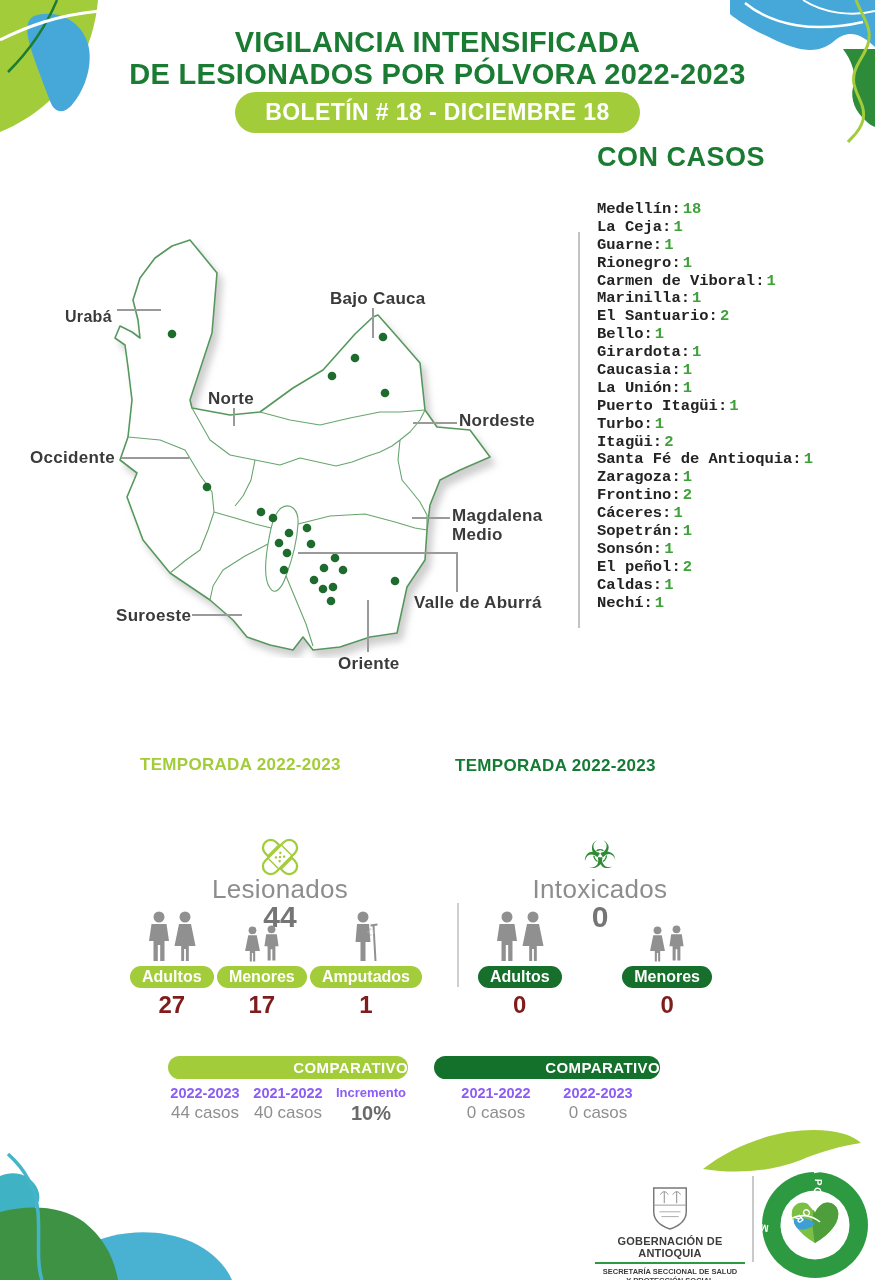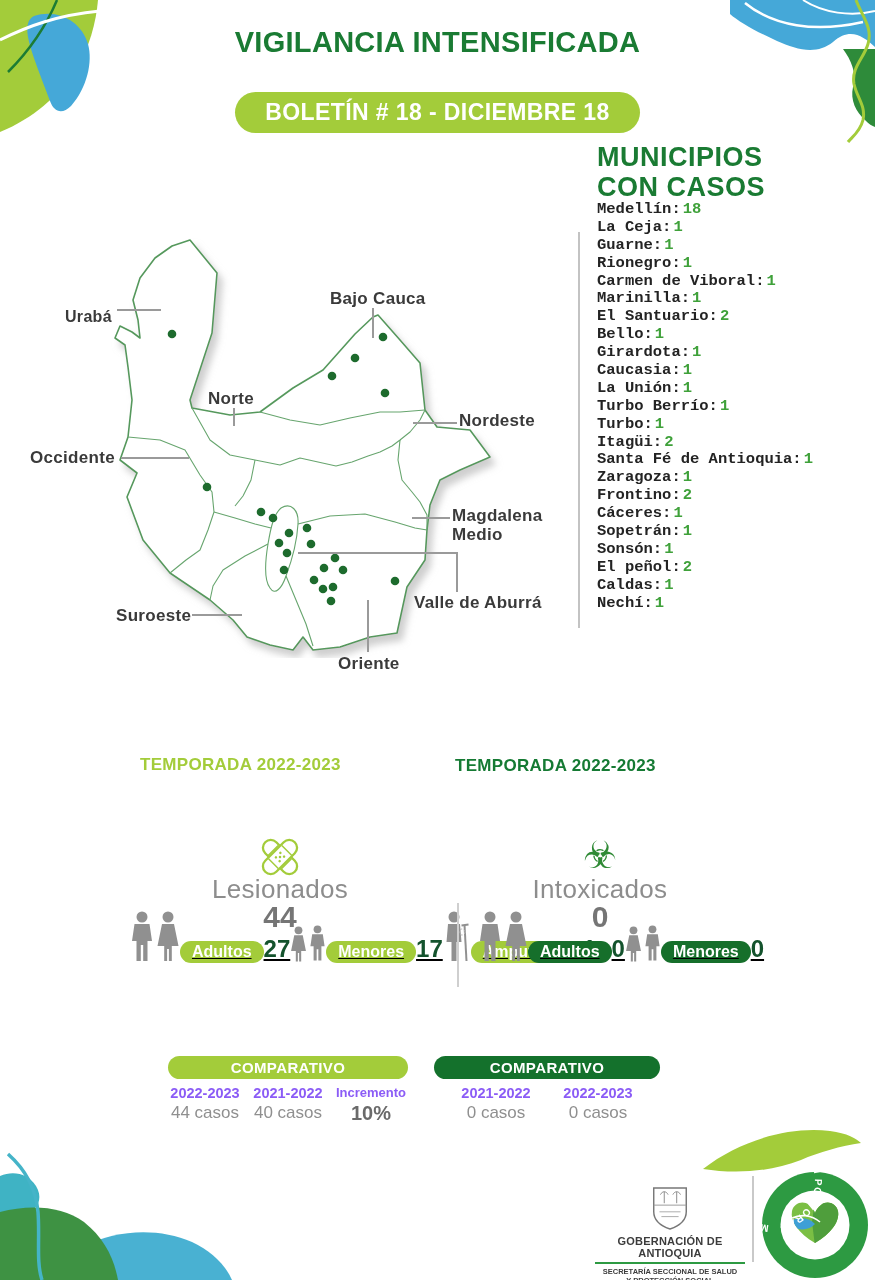--- a/index.html
+++ b/index.html
@@ -45,36 +45,36 @@
   .banner.right{left:458px;top:786px;width:285px;height:36px;font-size:15.5px;line-height:36px;}
   .icon-wrap{position:absolute;text-align:center;}
   .biohazard{font-family:"DejaVu Sans",sans-serif;font-size:38px;line-height:44px;color:#2f8a35;}
   .metric-label{position:absolute;text-align:center;font-size:26px;color:#8d8d8d;letter-spacing:.3px;}
   .metric-value{position:absolute;text-align:center;font-size:30px;font-weight:bold;color:#757575;}
 
   
   .groups{position:absolute;top:905px;display:flex;justify-content:space-between;}
   .groups.left{left:130px;width:292px;}
   .groups.right{left:478px;width:234px;}
-  .group{display:flex;align-items:flex-end;text-decoration:underline;}
+  .group{display:flex;flex-direction:column;align-items:center;}
   .g-icons{height:58px;display:flex;align-items:flex-end;justify-content:center;gap:2px;}
   .person{fill:#909090;stroke:none;}
   .pill{margin-top:3px;color:#fff;font-weight:bold;font-size:16px;line-height:22px;height:22px;
         border-radius:13px;text-align:center;padding:0 12px;white-space:nowrap;}
   .pill.lime{background:#a3cc3a;}
   .pill.dark{background:#166f2b;}
-  .g-num{margin-top:3px;font-size:24px;font-weight:bold;color:#14532d;}
+  .g-num{margin-top:3px;font-size:24px;font-weight:bold;color:#7f1d1d;}
   .stats-divider{position:absolute;left:457px;top:903px;width:2px;height:84px;background:#cfcfcf;}
 
   
   .comp{position:absolute;top:1056px;}
   .comp.left{left:168px;width:240px;}
   .comp.right{left:434px;width:226px;}
   .comp-pill{height:23px;line-height:23px;border-radius:14px;color:#fff;font-weight:bold;
-             font-size:15px;text-align:center;letter-spacing:.4px;}
+             font-size:15px;text-align:right;letter-spacing:.4px;}
   .comp-pill.lime{background:#a3cc3a;}
   .comp-pill.dark{background:#14712c;}
   .comp-rows{display:flex;justify-content:space-between;margin-top:6px;text-align:center;}
   .comp.right .comp-rows{justify-content:center;gap:28px;}
   .comp-col{min-width:74px;}
   .comp-period{font-size:14.5px;font-weight:bold;color:#8b5cf6;}
   .comp-val{font-size:17px;color:#8f8f8f;margin-top:2px;}
   .comp-col.increment .comp-period{font-size:13px;}
   .comp-col.increment .comp-val{font-size:20px;font-weight:bold;color:#6a6a6a;}
 
@@ -114,43 +114,43 @@
     <path d="M0,72 C30,64 62,66 84,82 C104,98 114,118 118,140 L0,140 Z" fill="#3e9243"></path>
     <path d="M8,14 C26,30 36,50 38,72 C40,98 36,122 42,140" fill="none" stroke="#45b4c8" stroke-width="3.5"></path>
   </svg>
 
   <svg class="abs" style="left:695px;top:1122px" width="180" height="55" viewBox="0 0 180 55">
     <path d="M8,47 C45,18 95,4 135,9 C152,11 162,17 166,21 C146,24 124,30 106,38 C76,50 40,52 8,47 Z" fill="#a3cc3a"></path>
   </svg>
 
   <div class="title">
     <div>VIGILANCIA INTENSIFICADA</div>
+    <div>DE LESIONADOS POR PÓLVORA 2022-2023</div>
   </div>
   <div class="bulletin-wrap">
     <span class="bulletin">BOLETÍN # 18 - DICIEMBRE 18</span>
   </div>
 
   <div class="mun-heading">
-    <div>MUNICIPIOS</div>
     <div>CON CASOS</div>
   </div>
   <div class="mun-vline"></div>
   <div id="municipio-list">
       <div class="m-row"><span class="m-name">Medellín:</span><span class="m-count">18</span></div>
       <div class="m-row"><span class="m-name">La Ceja:</span><span class="m-count">1</span></div>
       <div class="m-row"><span class="m-name">Guarne:</span><span class="m-count">1</span></div>
       <div class="m-row"><span class="m-name">Rionegro:</span><span class="m-count">1</span></div>
       <div class="m-row"><span class="m-name">Carmen de Viboral:</span><span class="m-count">1</span></div>
       <div class="m-row"><span class="m-name">Marinilla:</span><span class="m-count">1</span></div>
       <div class="m-row"><span class="m-name">El Santuario:</span><span class="m-count">2</span></div>
       <div class="m-row"><span class="m-name">Bello:</span><span class="m-count">1</span></div>
       <div class="m-row"><span class="m-name">Girardota:</span><span class="m-count">1</span></div>
       <div class="m-row"><span class="m-name">Caucasia:</span><span class="m-count">1</span></div>
       <div class="m-row"><span class="m-name">La Unión:</span><span class="m-count">1</span></div>
-      <div class="m-row"><span class="m-name">Turbo Berrío:</span><span class="m-count">1</span></div>
+      <div class="m-row"><span class="m-name">Puerto Itagüi:</span><span class="m-count">1</span></div>
       <div class="m-row"><span class="m-name">Turbo:</span><span class="m-count">1</span></div>
       <div class="m-row"><span class="m-name">Itagüi:</span><span class="m-count">2</span></div>
       <div class="m-row"><span class="m-name">Santa Fé de Antioquia:</span><span class="m-count">1</span></div>
       <div class="m-row"><span class="m-name">Zaragoza:</span><span class="m-count">1</span></div>
       <div class="m-row"><span class="m-name">Frontino:</span><span class="m-count">2</span></div>
       <div class="m-row"><span class="m-name">Cáceres:</span><span class="m-count">1</span></div>
       <div class="m-row"><span class="m-name">Sopetrán:</span><span class="m-count">1</span></div>
       <div class="m-row"><span class="m-name">Sonsón:</span><span class="m-count">1</span></div>
       <div class="m-row"><span class="m-name">El peñol:</span><span class="m-count">2</span></div>
       <div class="m-row"><span class="m-name">Caldas:</span><span class="m-count">1</span></div>

